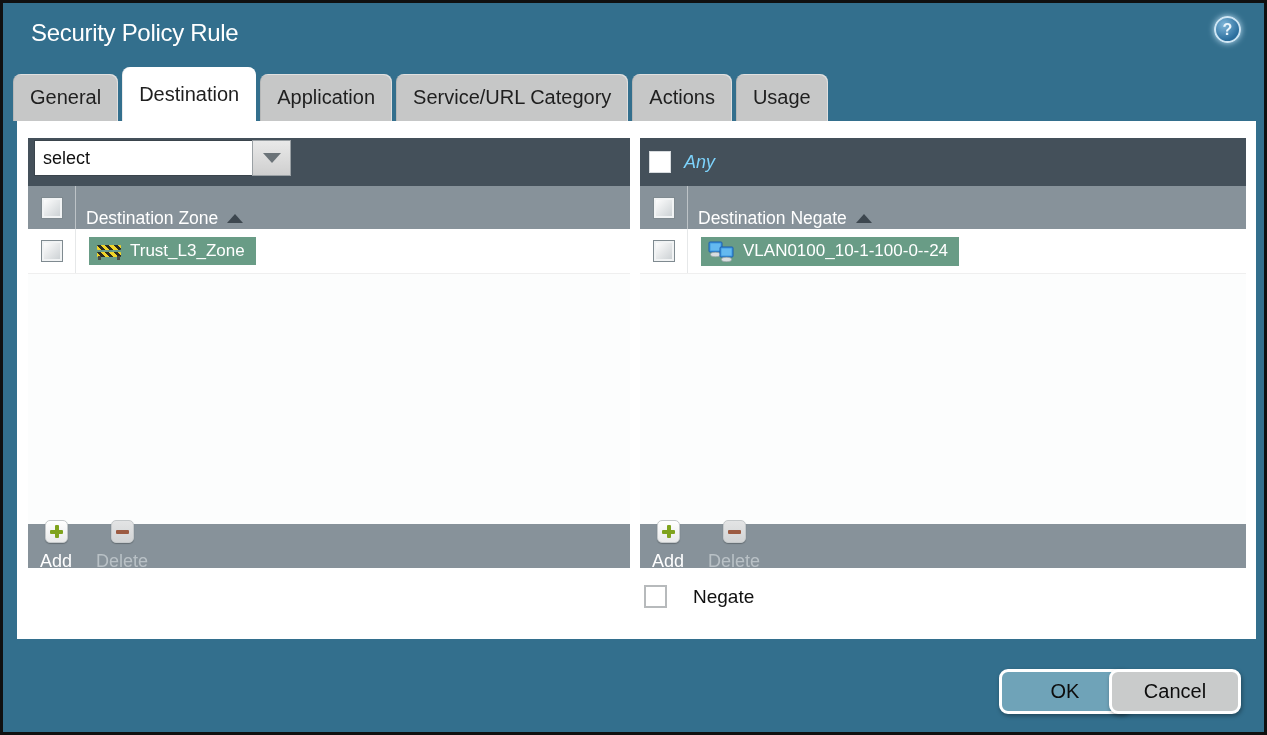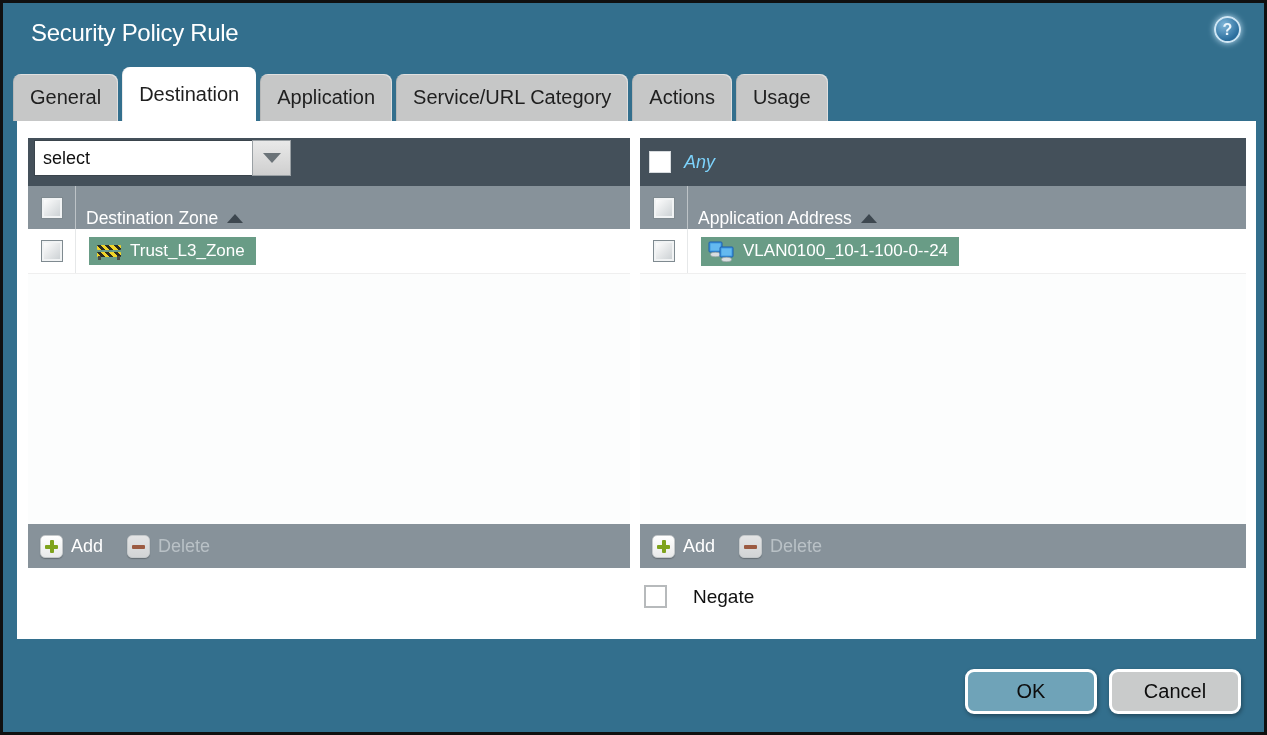--- a/index.html
+++ b/index.html
@@ -123,21 +123,21 @@
     border-radius:1px;
   }
   .zone-icon .bar.top { top:2px; } .zone-icon .bar.bot { top:9px; }
   .zone-icon .leg { position:absolute; bottom:0; width:3px; height:4px; background:#4a4a42; }
   .zone-icon .leg.l { left:2px; } .zone-icon .leg.r { right:2px; }
 
   .panel-footer {
     height:44px; background:#87929A; flex:0 0 auto;
     display:flex; align-items:center; padding-left:12px; gap:24px;
   }
-  .foot-btn { display:flex; align-items:center; gap:8px; cursor:pointer; }
+  .foot-btn { display:flex; align-items:center; gap:8px; cursor:pointer;flex-direction:column; }
   .icon-sq {
     width:23px; height:23px; border-radius:5px; position:relative;
     background:linear-gradient(#ffffff,#e9eaea); border:1px solid #c4c8ca;
     box-shadow:0 1px 1px rgba(0,0,0,.25);
   }
   .icon-sq.disabled { background:linear-gradient(#e3e4e5,#d2d4d5); }
   .plus::before, .plus::after {
     content:""; position:absolute; background:#7fa31d; border-radius:1px;
   }
   .plus::before { left:4px; right:4px; top:9px; height:4px; }
@@ -158,21 +158,21 @@
 
   
   .btn {
     position:absolute; top:666px; width:132px; height:45px;
     border:3px solid #ffffff; border-radius:9px;
     font-size:20px; color:#0d0d0d;
     display:flex; align-items:center; justify-content:center;
     box-shadow:1px 2px 4px rgba(0,0,0,.35);
     cursor:pointer; font-family:"Liberation Sans",sans-serif;
   }
-  .btn.ok { left:962px; background:#6FA3B8; }
+  .btn.ok { left:996px; background:#6FA3B8; }
   .btn.cancel { left:1106px; background:#c9cbcb; }
 
   
   .net-icon { width:27px; height:21px; flex:0 0 auto; }
 </style>
 </head>
 <body>
 
 <div class="dialog">
 
@@ -243,21 +243,21 @@
         <div class="any-wrap">
           <div class="cb-plain"></div>
           <span class="any-label">Any</span>
         </div>
       </div>
       <div class="panel-colheader">
         <div class="cb-cell">
           <div class="cb-emboss"></div>
         </div>
         <div class="col-label">
-          <span>Application Address</span>
+          <span>Destination Negate</span>
           <span class="tri-up"></span>
         </div>
       </div>
       <div class="panel-body">
         <div class="row">
           <div class="cb-cell">
             <div class="cb-emboss"></div>
           </div>
           <div class="chip">
             <svg class="net-icon" viewBox="0 0 27 21">

